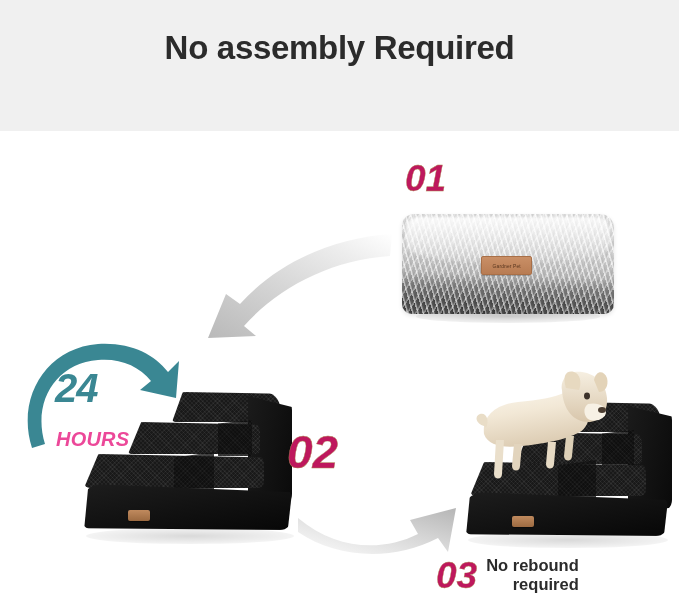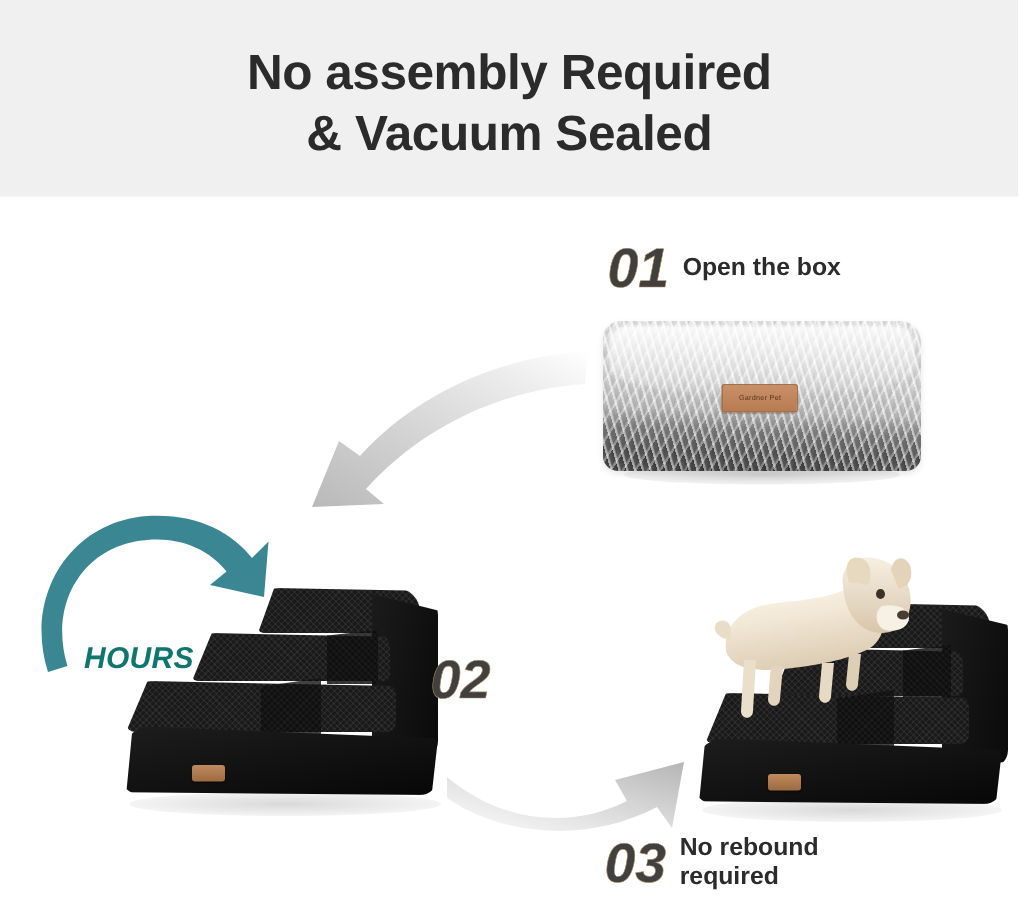--- a/index.html
+++ b/index.html
@@ -50,37 +50,37 @@
     display: flex;
     align-items: center;
     white-space: nowrap;
   }
   .step-num {
     font-family: "Liberation Sans", sans-serif;
     font-style: italic;
     font-weight: bold;
     font-size: 37px;
     line-height: 37px;
-    color: #404040;
+    color: #be185d;
     -webkit-text-stroke: 0.4px #b08855;
     margin-right: 9px;
   }
   .step-text {
     font-family: "Liberation Sans", sans-serif;
     font-weight: bold;
     font-size: 16.5px;
     line-height: 19px;
     color: #2b2b2b;
     white-space: pre-line;
   }
 
   #step-01 { left: 405px; top: 160px; }
   #step-02 { left: 287px; top: 434px; }
-  #step-02 .step-num { font-size: 36px; }
-  #step-03 { left: 403px; top: 556px; }
+  #step-02 .step-num { font-size: 46px; }
+  #step-03 { left: 436px; top: 556px; text-align: right; }
   #step-03 .step-num { font-size: 37px; }
 
   
   .package {
     position: absolute;
     left: 402px; top: 214px;
     width: 212px; height: 115px;
   }
   .pkg-body {
     position: absolute;
@@ -176,21 +176,21 @@
     letter-spacing: -1px;
   }
   .bhours {
     position: absolute;
     left: 38px; top: 93px;
     font-family: "Liberation Sans", sans-serif;
     font-style: italic;
     font-weight: bold;
     font-size: 20px;
     line-height: 20px;
-    color: #0f766e;
+    color: #ec4899;
     letter-spacing: 0.2px;
   }
 
   
   .stairs { position: absolute; }
   .tread {
     position: absolute;
     background: #191919;
     background-image:
       repeating-linear-gradient(45deg, rgba(255,255,255,0.055) 0 1px, rgba(0,0,0,0) 1px 3px),
@@ -223,26 +223,24 @@
   #dog-svg { position: absolute; left: 466px; top: 370px; }
 </style>
 </head>
 <body>
 
 <div id="stage">
 
   <div class="header-band"></div>
   <div class="headline">
     <span>No assembly Required</span>
-    <span class="l2">&amp; Vacuum Sealed</span>
   </div>
 
   <div class="step" id="step-01">
     <span class="step-num">01</span>
-    <span class="step-text">Open the box</span>
   </div>
 
   <div class="package">
     <div class="pkg-body">
       <div class="pkg-wrinkles"></div>
       <div class="pkg-top-sheen"></div>
       <div class="pkg-label">
         <span>Gardner Pet</span>
       </div>
     </div>
@@ -275,20 +273,21 @@
                C 112 6, 136 18, 150 36
                L 161 25
                L 158 62
                L 122 54
                L 133 45
                C 121 30, 102 22, 80 24
                C 38 27, 14 66, 27 108
                Z" fill="#3a8793"></path>
     </svg>
     <div class="badge-text">
+      <span class="b24">24</span>
       <span class="bhours">HOURS</span>
     </div>
   </div>
 
   <div class="stairs" id="stairs-left" style="left:78px; top:390px; width:230px; height:155px;">
     <div class="ground-shadow" style="left:8px; top:138px; width:208px; height:16px;"></div>
 
     <div class="tread" style="left:94px; top:2px; width:108px; height:30px;
                 border-radius:14px 16px 4px 4px;
                 clip-path: polygon(10% 0, 100% 6%, 100% 100%, 0 100%);"></div>

